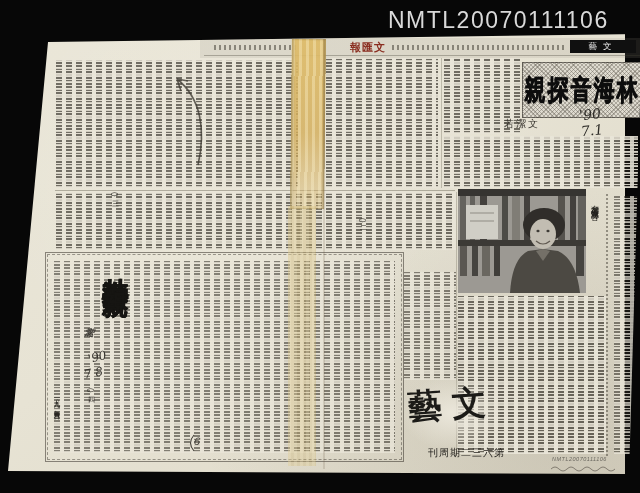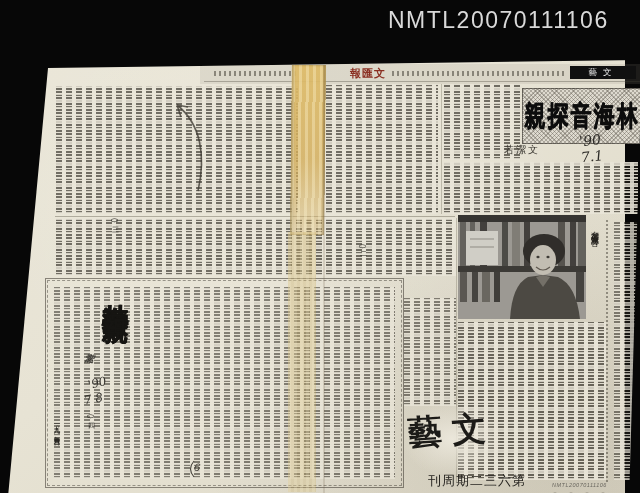--- a/index.html
+++ b/index.html
@@ -10,21 +10,21 @@
   
   #code{position:absolute;left:388px;top:7px;font-size:23px;letter-spacing:1.5px;
         color:#d9d9d9;font-family:"Liberation Sans",sans-serif;}
 
   
   .page{position:absolute;inset:0;
         clip-path:polygon(48px 42px,642px 34px,629px 474px,8px 471px);
         background:
           radial-gradient(ellipse at 45% 38%, rgba(255,255,255,.10), rgba(0,0,0,0) 62%),
           radial-gradient(ellipse at 90% 90%, rgba(70,60,45,.12), rgba(0,0,0,0) 45%),
-          linear-gradient(145deg,#ebe7d9 0%,#e7e3d4 45%,#ddd8c7 100%); margin-top: 26px;}
+          linear-gradient(145deg,#ebe7d9 0%,#e7e3d4 45%,#ddd8c7 100%);}
   .page *{position:absolute;}
 
   
   .cols{background-image:
         repeating-linear-gradient(0deg, rgba(233,229,216,.95) 0 1px, rgba(233,229,216,0) 1px 3px),
         repeating-linear-gradient(0deg, rgba(233,229,216,.8) 0 2px, rgba(233,229,216,0) 2px 7px),
         repeating-linear-gradient(90deg, rgba(42,38,31,.68) 0 6px, rgba(233,229,216,.92) 6px 10px);
         opacity:.93;}
   .cols.light{opacity:.78;}
   .tinyrow{height:5px;background:repeating-linear-gradient(90deg,rgba(70,66,56,.55) 0 2px,rgba(0,0,0,0) 2px 5px);}
@@ -95,21 +95,21 @@
            transform:rotate(-14deg);font-family:"DejaVu Serif",serif;}
   .penday{left:84px;top:366px;font-size:12px;font-style:italic;color:#35332e;
            transform:rotate(-10deg);font-family:"DejaVu Serif",serif;}
   .pagenum{left:194px;top:435px;font-size:11px;font-style:italic;color:#45423b;transform:rotate(8deg);}
   .pencilnote{left:552px;top:456px;font-size:5.5px;font-style:italic;color:#6a675f;letter-spacing:.5px;}
 
   .calpatch{left:404px;top:378px;width:96px;height:70px;
             background:radial-gradient(ellipse, rgba(236,232,220,.95), rgba(236,232,220,0) 75%);}
   .calligraphy{left:408px;top:382px;font-size:34px;font-weight:bold;color:#1c1b18;
             letter-spacing:10px;transform:rotate(-4deg);font-family:"DejaVu Serif",serif;}
-  .issue{left:428px;top:446px;font-size:13px;letter-spacing:1px;color:#24221e;}
+  .issue{left:428px;top:446px;font-size:10px;letter-spacing:1px;color:#24221e;}
 </style>
 </head>
 <body>
 
 <div id="stage">
 
   <div id="code">NMTL20070111106</div>
 
   <div class="page">
 

